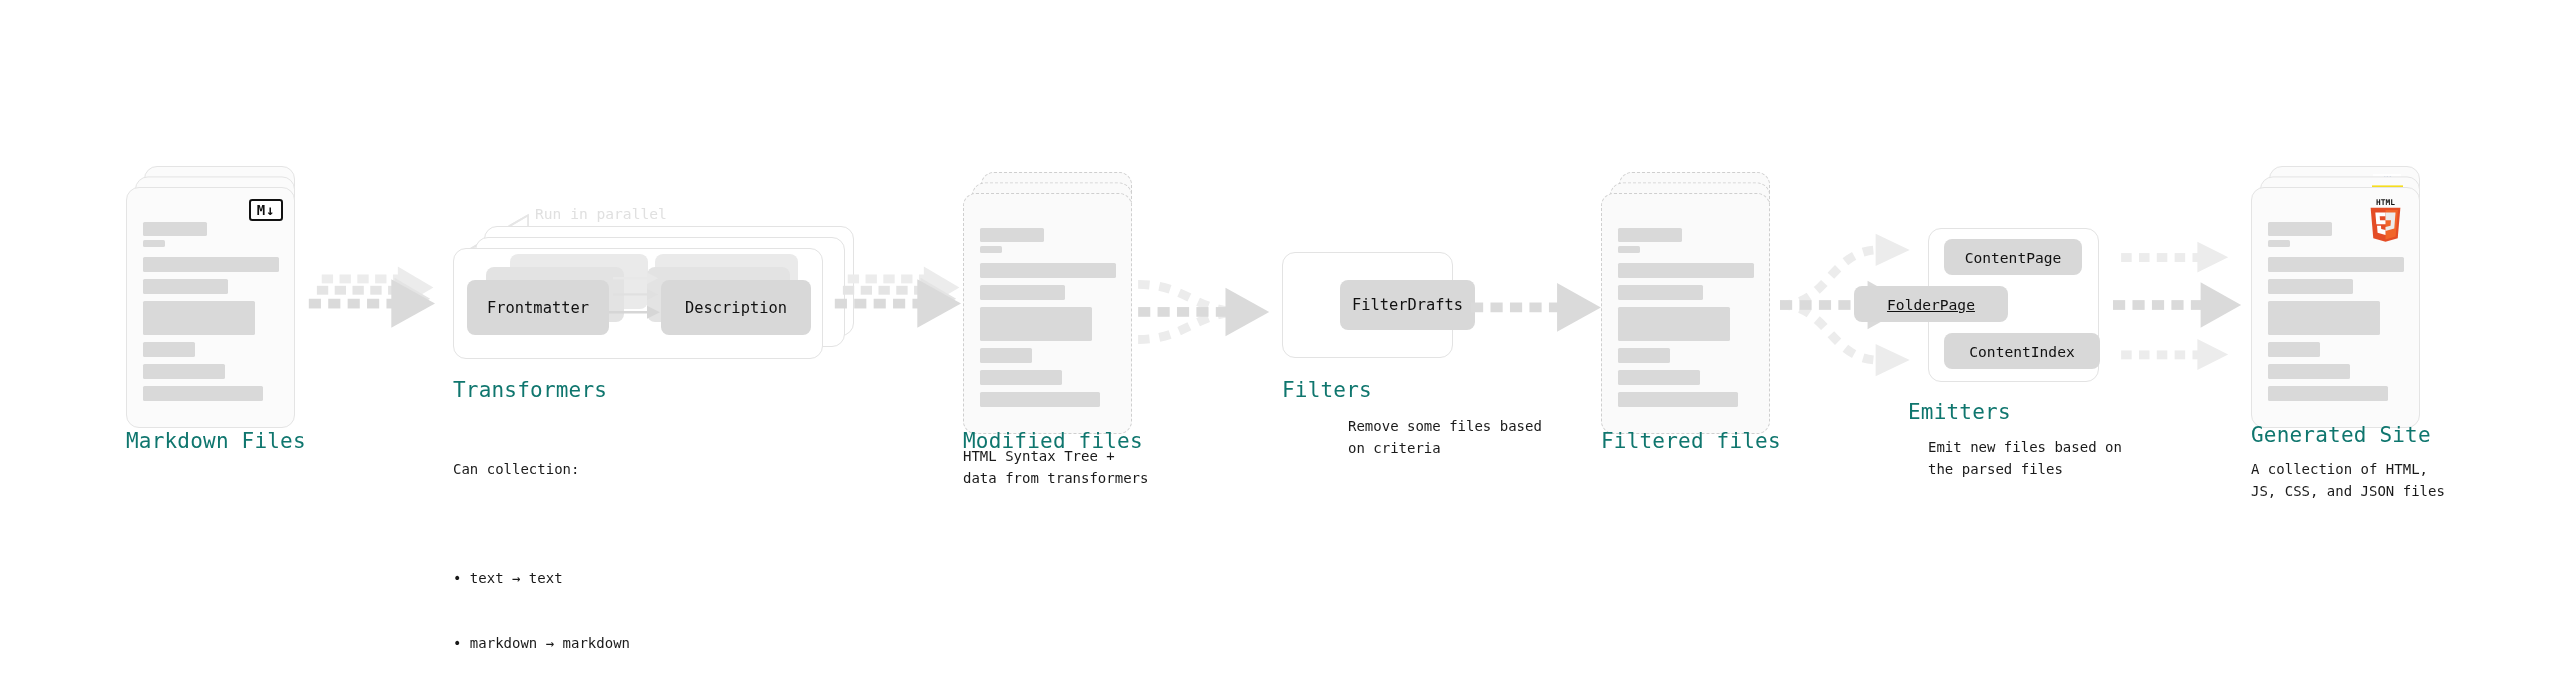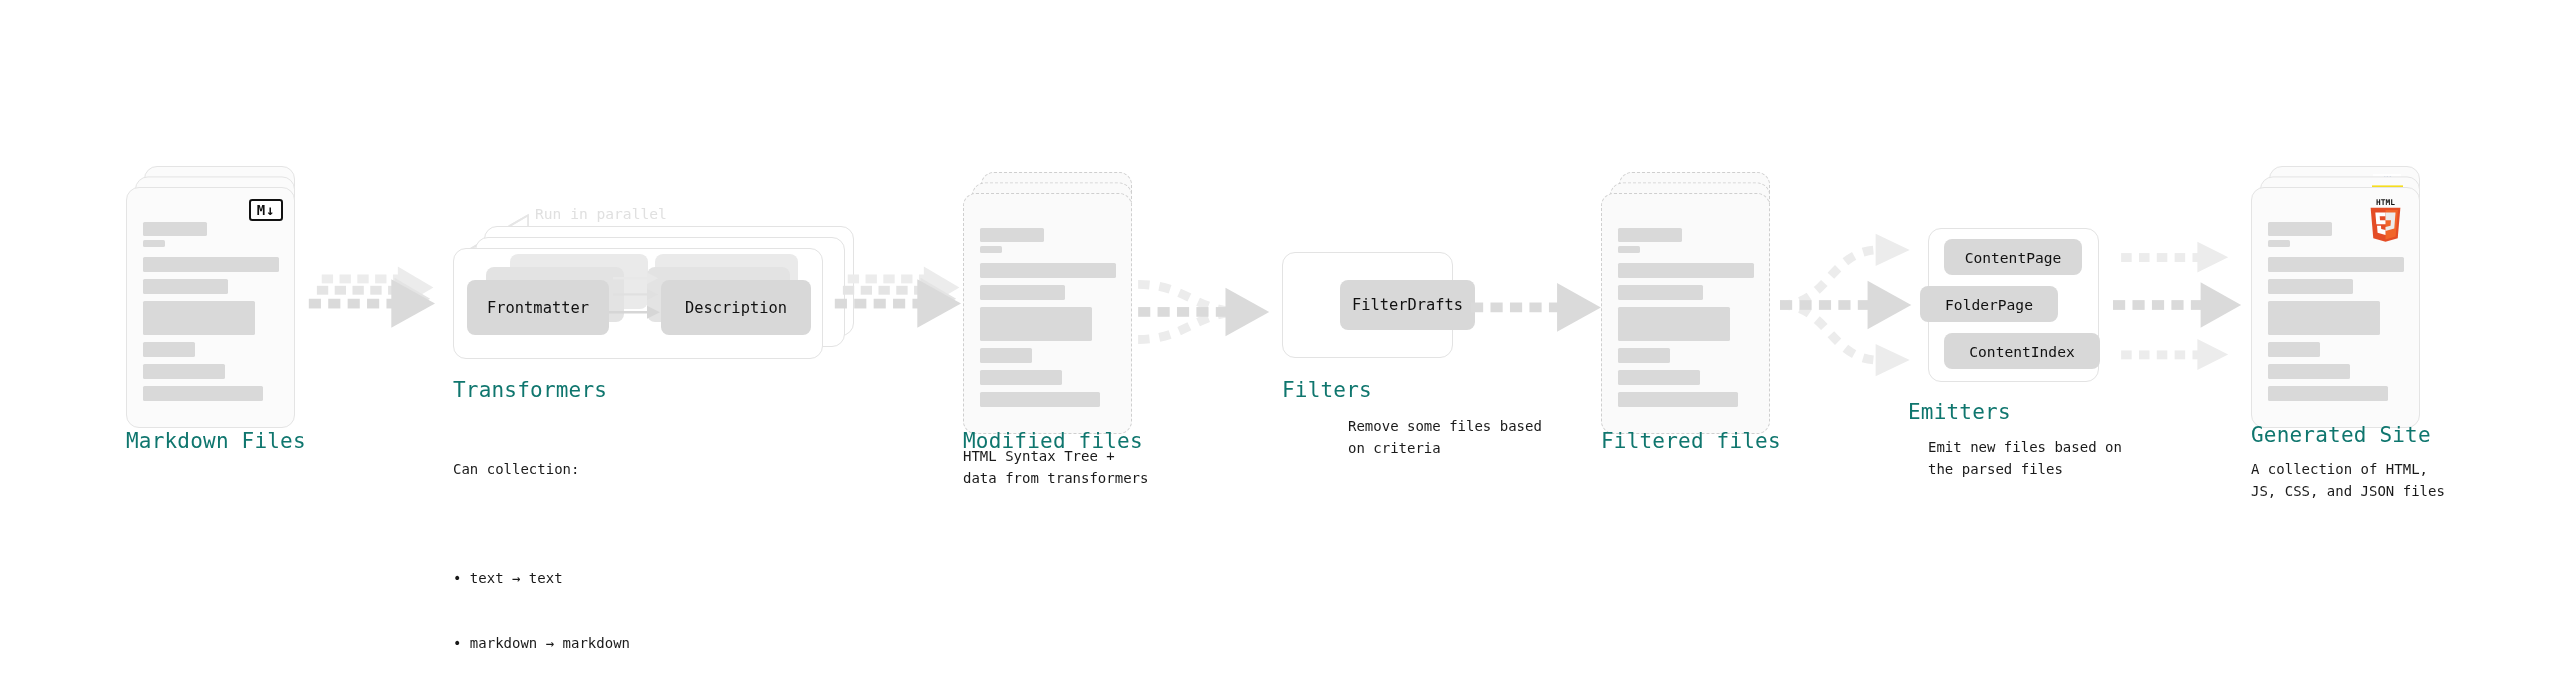--- a/index.html
+++ b/index.html
@@ -309,21 +309,21 @@
       <rect x="72" y="84" width="15" height="12"></rect>
     <rect x="96" y="84" width="15" height="12"></rect>
     <polygon points="108,60 162,90 108,120"></polygon>
   </g>
 </svg>
 
 <div class="group" style="left:1928px;top:228px;width:171px;height:154px;"></div>
 <div class="chip" style="position:absolute;left:1944px;top:239px;width:138px;height:36px;font-size:14.6px;">
   <span>ContentPage</span>
 </div>
-<div class="chip" style="position:absolute;left:1920px;top:286px;width:138px;height:36px;font-size:14.6px;">
+<div class="chip" style="position:absolute;left:1854px;top:286px;width:154px;height:36px;font-size:14.6px;text-decoration:underline;">
   <span>FolderPage</span>
 </div>
 <div class="chip" style="position:absolute;left:1944px;top:333px;width:156px;height:36px;font-size:14.6px;">
   <span>ContentIndex</span>
 </div>
 <div class="title" style="left:1896px;top:400px;margin-left:12px;">Emitters</div>
 <div class="sub" style="left:1928px;top:437px;">Emit new files based on
 the parsed files</div>
 
 <svg style="left:2113px;top:232px;width:146px;height:146px;" viewBox="0 0 180 180" width="146" height="146">

